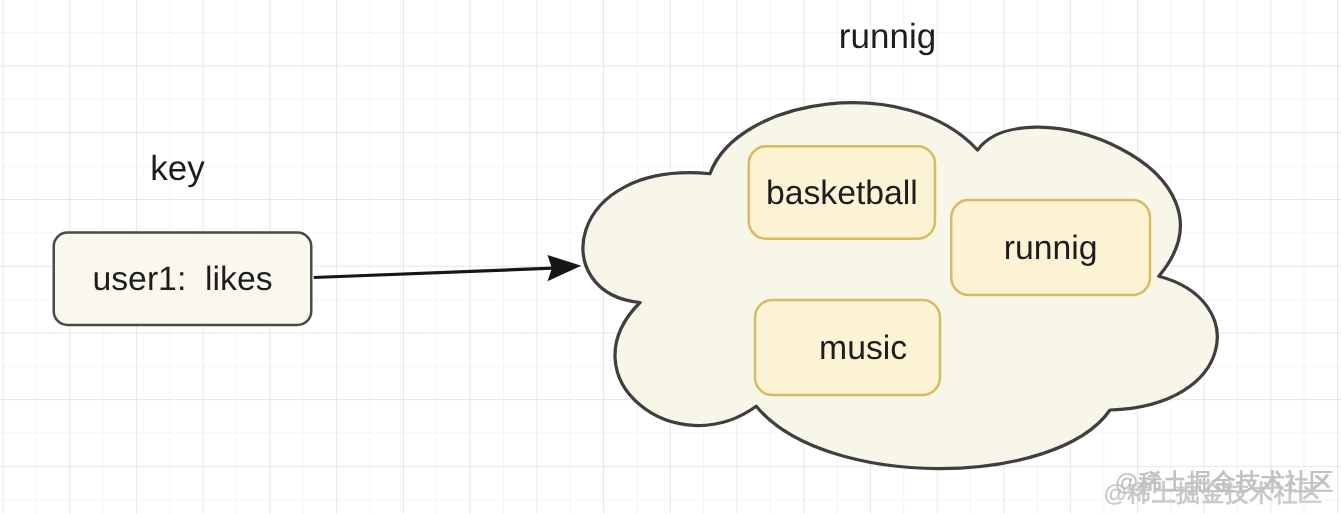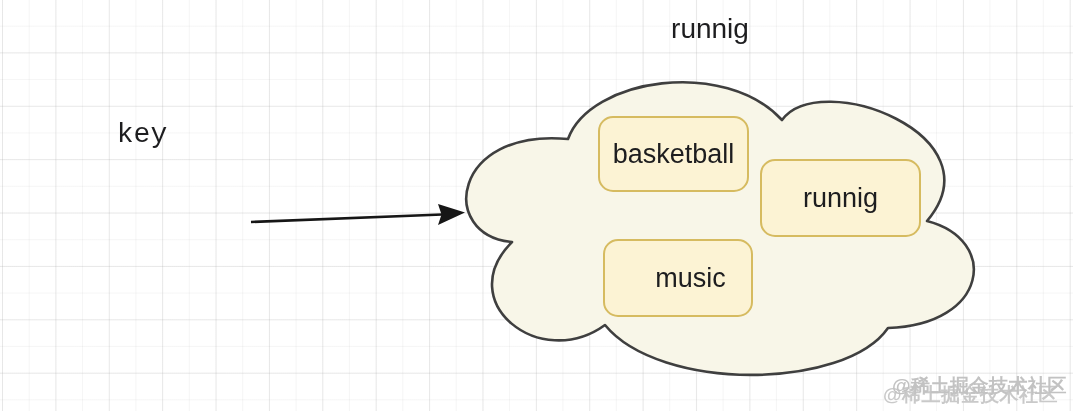--- a/index.html
+++ b/index.html
@@ -30,21 +30,21 @@
     display: block;
   }
   .label {
     position: absolute;
     font-size: 28px;
     color: #1d1d1f;
     text-align: center;
     line-height: 1.1;
     white-space: nowrap;
   }
-  .key-label   { left: 92px;  top: 120px; width: 100px; font-family: Liberation Mono, monospace; }
+  .key-label   { left: 92px;  top: 120px; width: 100px; }
   .value-label { left: 660px; top: 14px;  width: 100px; }
   .key-node {
     position: absolute;
     left: 42px; top: 185px;
     width: 208px; height: 76px;
     box-sizing: border-box;
     background: #faf8ed;
     border: 2.5px solid #4a4a4a;
     border-radius: 12px;
     display: flex;
@@ -105,20 +105,23 @@
     <g>
       <line x1="251" y1="222" x2="442" y2="214.5" stroke="#161616" stroke-width="2.6"></line>
       <polygon points="465,212.5 438,204 441.5,214.5 438,225" fill="#161616"></polygon>
     </g>
   </svg>
 
   <div class="label key-label">key</div>
 
   <div class="label value-label">runnig</div>
 
+  <div class="key-node">
+    <span>user1:  likes</span>
+  </div>
 
   <div class="value-item item-basketball">
     <span>basketball</span>
   </div>
 
   <div class="value-item item-runnig">
     <span>runnig</span>
   </div>
 
   <div class="value-item item-music">

